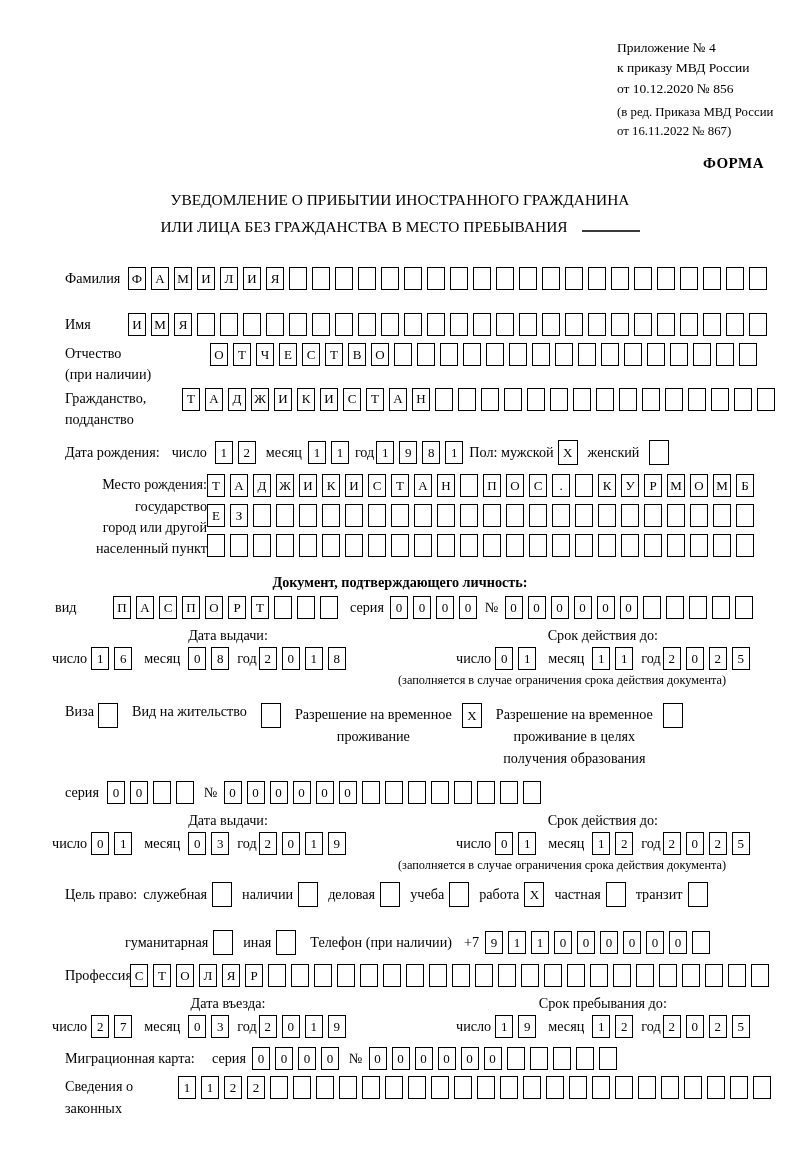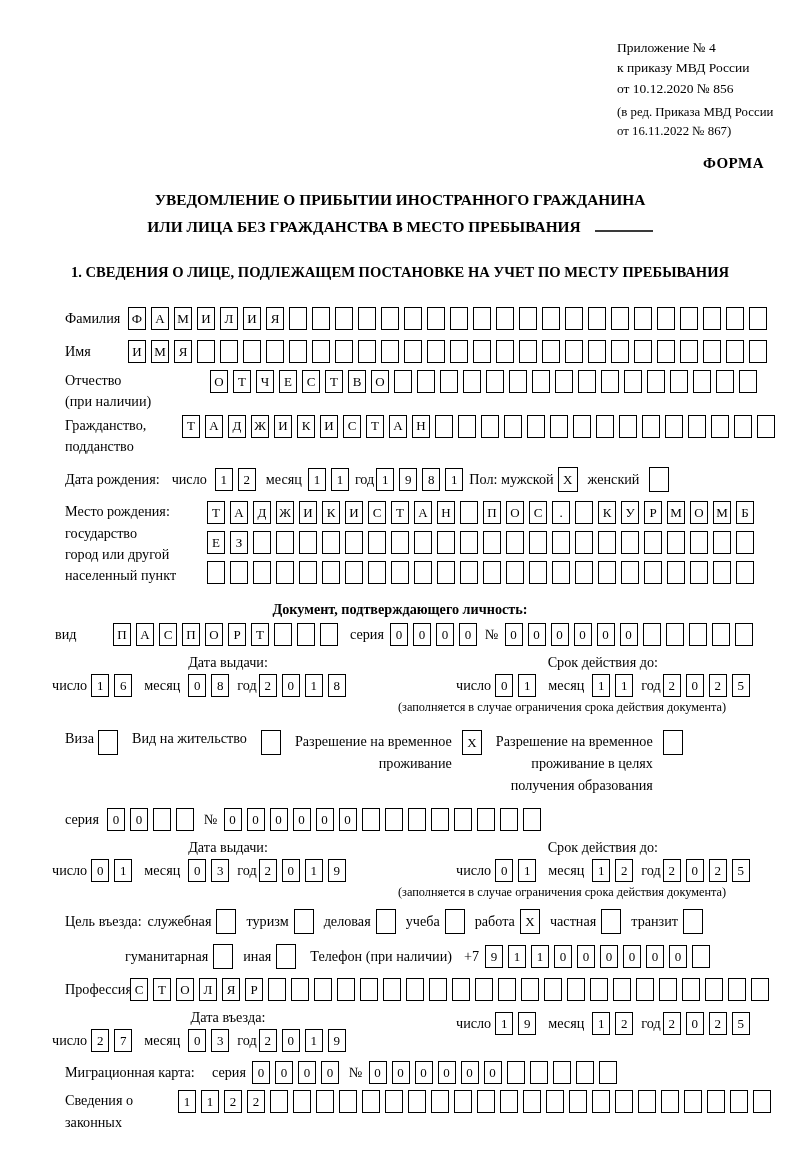--- a/index.html
+++ b/index.html
@@ -7,55 +7,55 @@
   body {
     width: 800px; height: 1163px;
     font-family: "Liberation Serif", "DejaVu Serif", serif;
     color: #000;
   }
   .page { position: relative; width: 800px; height: 1163px; overflow: hidden; background: #fff; }
 
   .hdr { margin: 38px 0 0 617px; font-size: 13.5px; line-height: 1.5; }
   .hdr-small { font-size: 12.8px; line-height: 1.5; margin-top: 4px; }
   .forma { text-align: right; margin: 14px 36px 0 0; font-weight: bold; font-size: 15px; letter-spacing: .5px; }
-  .title { text-align: center; margin-top: 15px; font-weight: bold; font-size: 15.4px; line-height: 1.75; }
+  .title { text-align: center; margin-top: 15px; font-weight: normal; font-size: 15.4px; line-height: 1.75; }
   .blankline { display: inline-block; width: 58px; border-bottom: 2px solid #3a3a3a; margin-left: 14px; }
   .sec { margin-top: 23px; text-align: center; font-weight: bold; font-size: 14.6px; }
 
-  .row  { display: flex; align-items: center; margin-top: 10px; }
+  .row  { display: flex; align-items: center; margin-top: 23px; }
   .row2 { display: flex; align-items: flex-start; margin-top: 7px; }
   .lbl  { font-size: 14.2px; flex: none; white-space: nowrap; }
   .lblcol { font-size: 14.2px; line-height: 1.5; flex: none; }
   .cells { display: flex; gap: 5px; flex: none; }
   .cell {
     flex: none; width: 18px; height: 23px; border: 1.6px solid #000;
     display: flex; align-items: center; justify-content: center;
     font-size: 13px; background: #fff;
   }
   .cb .cell { width: 20px; height: 25px; }
   .cellcol .cells { margin-bottom: 7px; }
 
   .ml65 { margin-left: 65px; } .ml55 { margin-left: 55px; } .ml125 { margin-left: 125px; }
   .w63 { width: 63px; } .w145 { width: 145px; } .w117 { width: 117px; }
-  .w142 { width: 142px; } .w65p { width: 65px; text-align: right; } .w113 { width: 113px; } .w147 { width: 147px; }
+  .w142 { width: 142px; text-align: right; } .w65p { width: 65px; text-align: right; } .w113 { width: 113px; } .w147 { width: 147px; }
   .mx2 { margin-left: 2px; } .mx4 { margin-left: 4px; } .mx5 { margin-left: 5px; }
   .mx6 { margin-left: 6px; } .mx8 { margin-left: 8px; } .mx10 { margin-left: 10px; }
   .mx12 { margin-left: 12px; } .mx14 { margin-left: 14px; }
 
   .dochdr { text-align: center; font-weight: bold; font-size: 14.2px; margin-top: 10px; }
   .daterow { display: flex; margin-left: 52px; margin-top: 8px; }
   .dgrp { flex: none; }
   .dgleft { width: 352px; }
   .dghdr { font-size: 14.2px; text-align: center; }
   .dgrow { display: flex; align-items: center; margin-top: 3px; }
   .dgnote { font-size: 12.3px; white-space: nowrap; margin-top: 3px; margin-left: -58px; }
 
   .intro { margin-left: 65px; margin-top: 10px; font-size: 14.2px; line-height: 1.9; }
   .optrow { display: flex; align-items: flex-start; margin-left: 65px; margin-top: 15px; }
-  .optText { font-size: 14.2px; text-align: right; line-height: 1.55; flex: none; }
+  .optText { font-size: 14.2px; text-align: center; line-height: 1.55; flex: none; }
 </style>
 </head>
 <body>
 
 <div class="page">
 
   <div class="hdr">
     <div>Приложение № 4</div>
     <div>к приказу МВД России</div>
     <div>от 10.12.2020 № 856</div>
@@ -66,21 +66,20 @@
   </div>
   <div class="forma">ФОРМА</div>
 
   <div class="title">
     <div>УВЕДОМЛЕНИЕ О ПРИБЫТИИ ИНОСТРАННОГО ГРАЖДАНИНА</div>
     <div>
       <span>ИЛИ ЛИЦА БЕЗ ГРАЖДАНСТВА В МЕСТО ПРЕБЫВАНИЯ</span><span class="blankline"></span>
     </div>
   </div>
 
-  <div class="sec">1. СВЕДЕНИЯ О ЛИЦЕ, ПОДЛЕЖАЩЕМ ПОСТАНОВКЕ НА УЧЕТ ПО МЕСТУ ПРЕБЫВАНИЯ</div>
 
   <div class="row ml65" style="margin-top:26px">
     <span class="lbl w63">Фамилия</span>
     <span class="cells">
         <span class="cell">Ф</span>
         <span class="cell">А</span>
         <span class="cell">М</span>
         <span class="cell">И</span>
         <span class="cell">Л</span>
         <span class="cell">И</span>
@@ -512,26 +511,26 @@
             <span class="cell">0</span>
             <span class="cell">2</span>
             <span class="cell">5</span>
           </span>
       </div>
       <div class="dgnote">(заполняется в случае ограничения срока действия документа)</div>
     </div>
   </div>
 
   <div class="row ml65" style="margin-top:9px">
-    <span class="lbl">Цель въезда:</span>
+    <span class="lbl">Цель право:</span>
     <span class="lbl mx6">служебная</span>
     <span class="cells cb mx5">
         <span class="cell"></span>
       </span>
-    <span class="lbl mx10">туризм</span>
+    <span class="lbl mx10">наличии</span>
     <span class="cells cb mx5">
         <span class="cell"></span>
       </span>
     <span class="lbl mx10">деловая</span>
     <span class="cells cb mx5">
         <span class="cell"></span>
       </span>
     <span class="lbl mx10">учеба</span>
     <span class="cells cb mx5">
         <span class="cell"></span>
@@ -625,20 +624,21 @@
         <span class="lbl mx8">год</span>
         <span class="cells mx2">
             <span class="cell">2</span>
             <span class="cell">0</span>
             <span class="cell">1</span>
             <span class="cell">9</span>
           </span>
       </div>
     </div>
     <div class="dgrp" style="margin-left:52px">
+      <div class="dghdr">Срок пребывания до:</div>
       <div class="dgrow">
         <span class="lbl">число</span>
         <span class="cells mx4">
             <span class="cell">1</span>
             <span class="cell">9</span>
           </span>
         <span class="lbl mx12">месяц</span>
         <span class="cells mx8">
             <span class="cell">1</span>
             <span class="cell">2</span>

